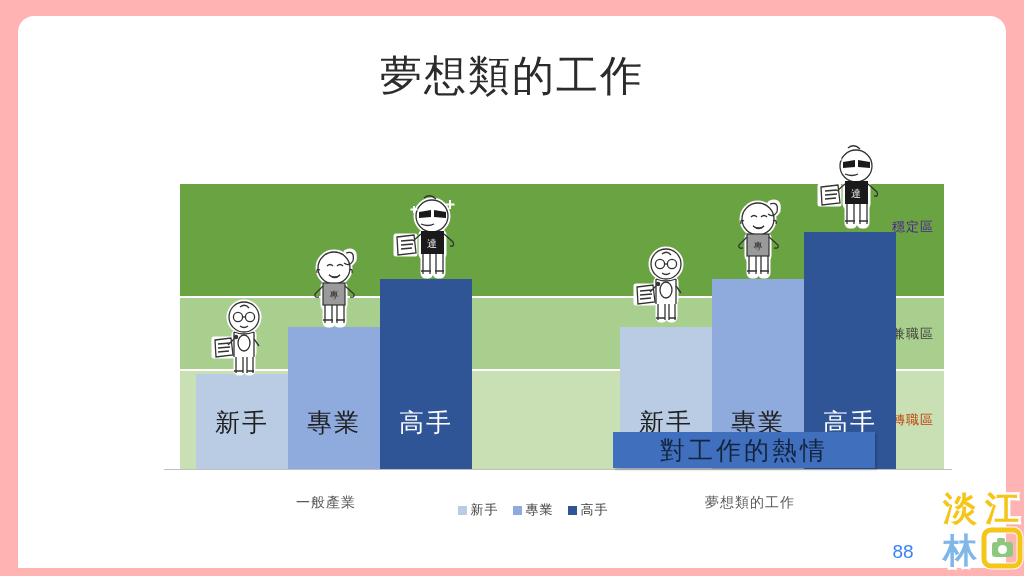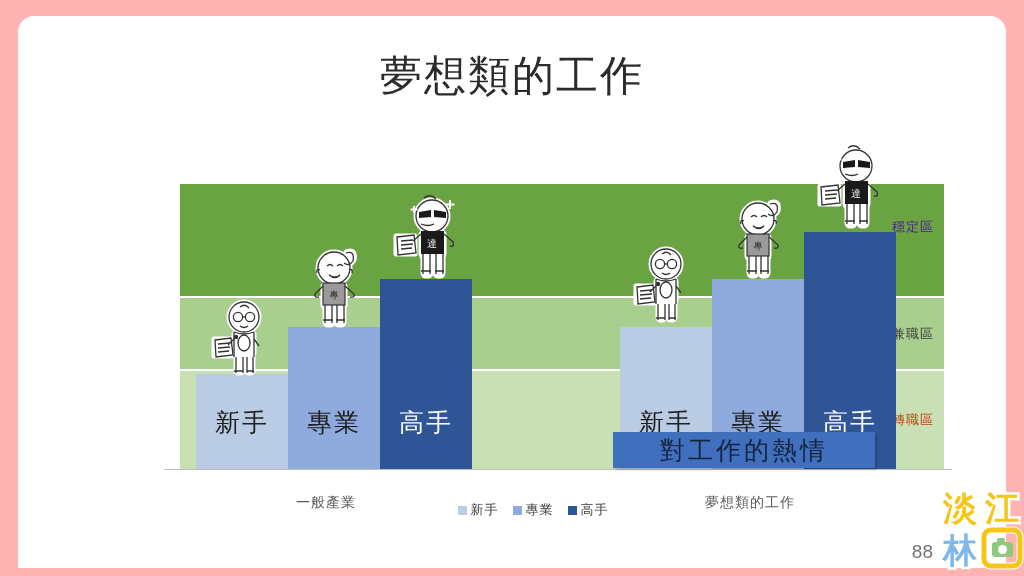--- a/index.html
+++ b/index.html
@@ -136,23 +136,23 @@
     color: #14243d;
     letter-spacing: 3px;
     white-space: nowrap;
   }
 
   
   #pagenum {
     position: absolute;
     left: 855px; top: 525px;
     width: 60px;
-    text-align: right;
+    text-align: center;
     font-size: 19px;
-    color: #737373;
+    color: #3b82f6;
   }
 
   
   #logo {
     position: absolute;
     left: 940px; top: 486px;
     width: 84px; height: 90px;
   }
 
   

